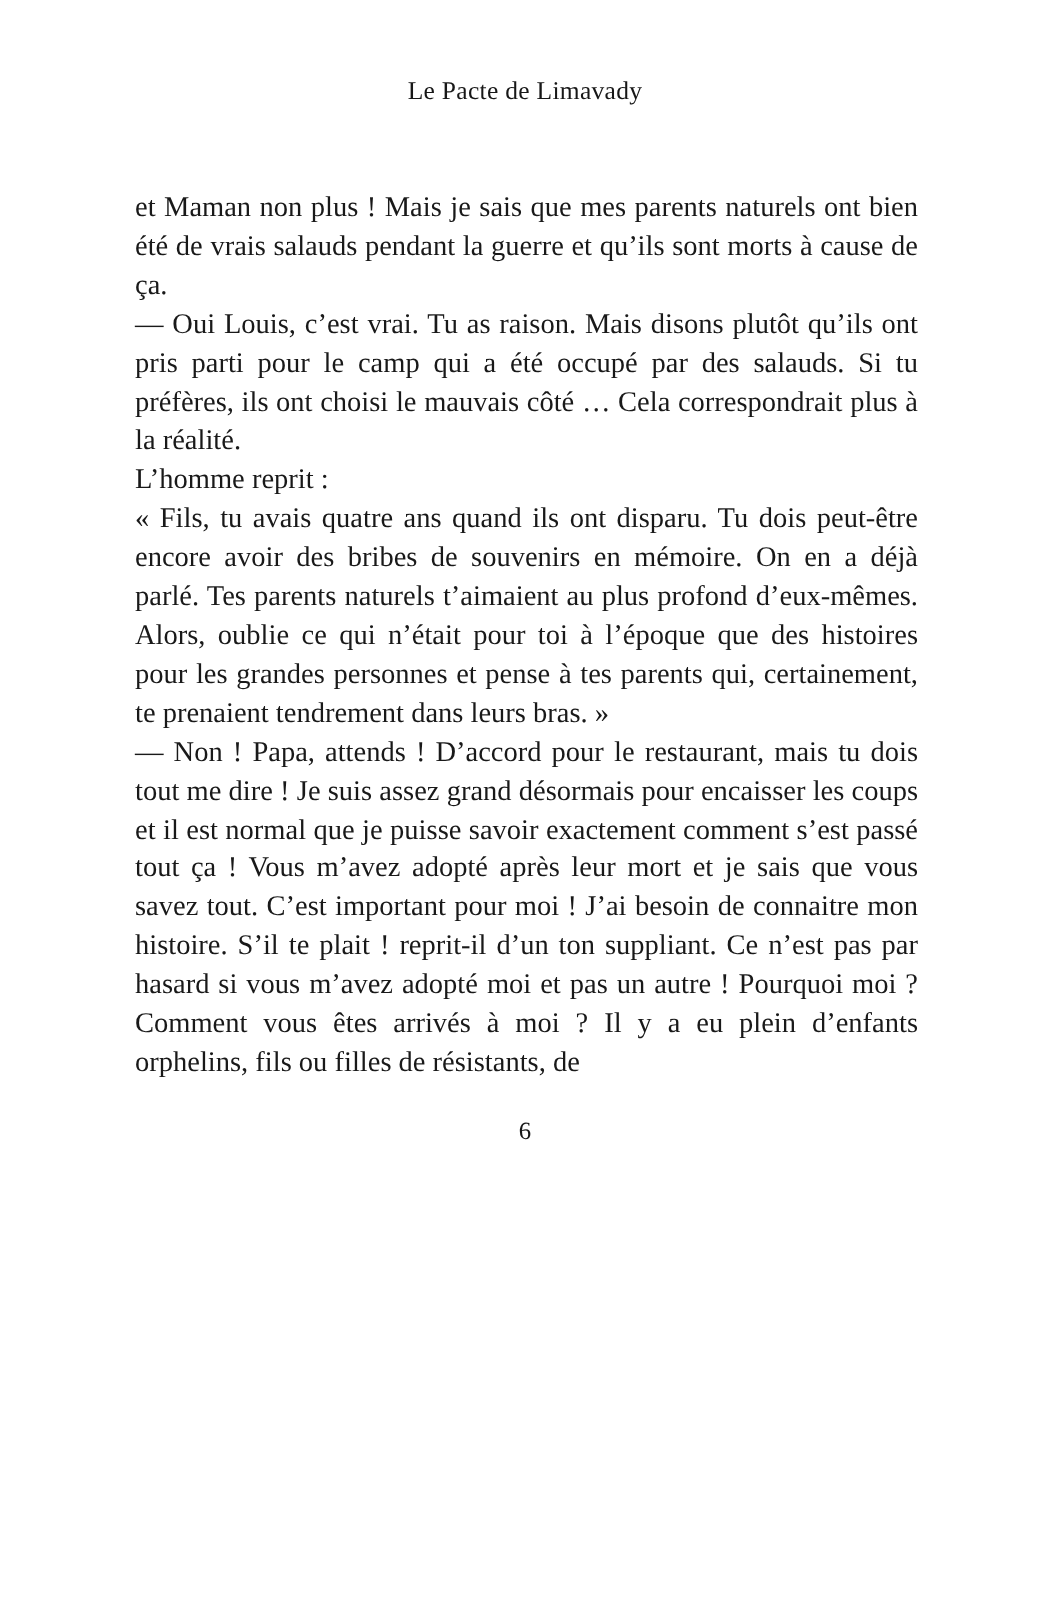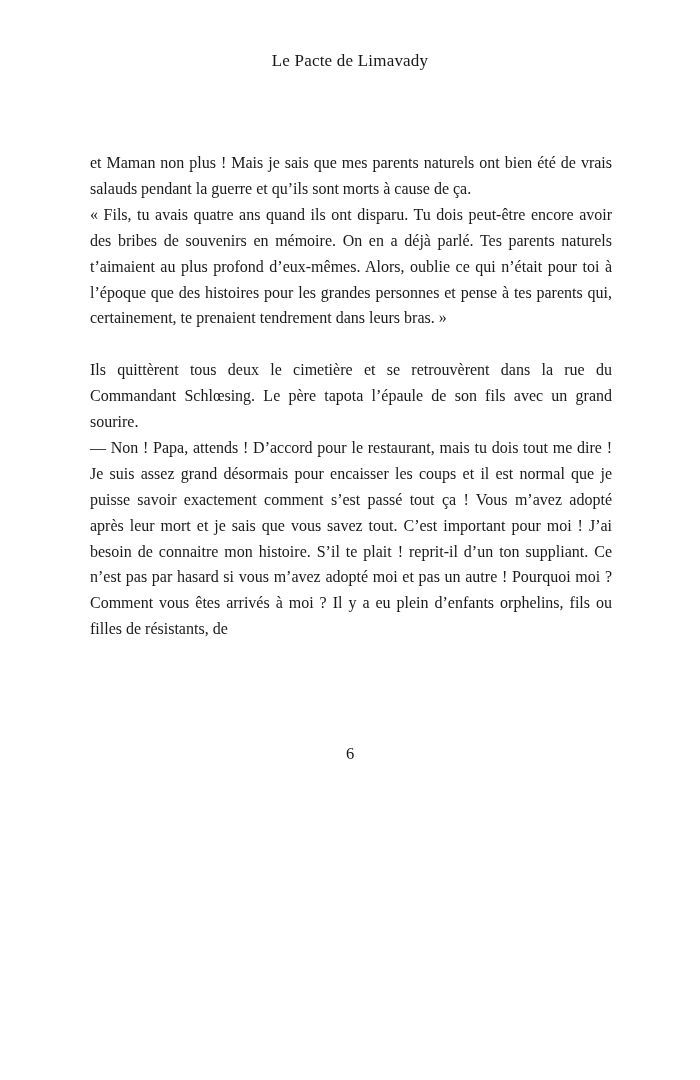--- a/index.html
+++ b/index.html
@@ -25,25 +25,24 @@
     text-align: center;
     font-size: 17px;
     letter-spacing: 0.2px;
     color: #171717;
   }
   .body-text {
     position: absolute;
     top: 126px;
     left: 90px;
     width: 522px;
-    font-size: 16px;
+    font-size: 19px;
     line-height: 25.9px;
     text-align: justify;
     color: #191919;
-    margin-top: 24px;
   }
   .body-text p {
     margin: 0;
     padding: 0;
     text-align: justify;
   }
   .body-text p.section-gap {
     margin-top: 25.9px;
   }
   .page-footer {
@@ -58,20 +57,21 @@
 </style>
 </head>
 <body>
 
 <div class="page">
 
   <div class="running-header">Le Pacte de Limavady</div>
 
   <div class="body-text">
     <p>et Maman non plus ! Mais je sais que mes parents naturels ont bien été de vrais salauds pendant la guerre et qu’ils sont morts à cause de ça.</p>
+    <p>— Oui Louis, c’est vrai. Tu as raison. Mais disons plutôt qu’ils ont pris parti pour le camp qui a été occupé par des salauds. Si tu préfères, ils ont choisi le mauvais côté … Cela correspondrait plus à la réalité.</p>
+    <p>L’homme reprit :</p>
     <p>« Fils, tu avais quatre ans quand ils ont disparu. Tu dois peut-être encore avoir des bribes de souvenirs en mémoire. On en a déjà parlé. Tes parents naturels t’aimaient au plus profond d’eux-mêmes. Alors, oublie ce qui n’était pour toi à l’époque que des histoires pour les grandes personnes et pense à tes parents qui, certainement, te prenaient tendrement dans leurs bras. »</p>
-    <p class="section-gap">Ils quittèrent tous deux le cimetière et se retrouvèrent dans la rue du Commandant Schlœsing. Le père tapota l’épaule de son fils avec un grand sourire.</p>
     <p>— Non ! Papa, attends ! D’accord pour le restaurant, mais tu dois tout me dire ! Je suis assez grand désormais pour encaisser les coups et il est normal que je puisse savoir exactement comment s’est passé tout ça ! Vous m’avez adopté après leur mort et je sais que vous savez tout. C’est important pour moi ! J’ai besoin de connaitre mon histoire. S’il te plait ! reprit-il d’un ton suppliant. Ce n’est pas par hasard si vous m’avez adopté moi et pas un autre ! Pourquoi moi ? Comment vous êtes arrivés à moi ? Il y a eu plein d’enfants orphelins, fils ou filles de résistants, de</p>
   </div>
 
   <div class="page-footer">6</div>
 
 </div>
 
 </body></html>

